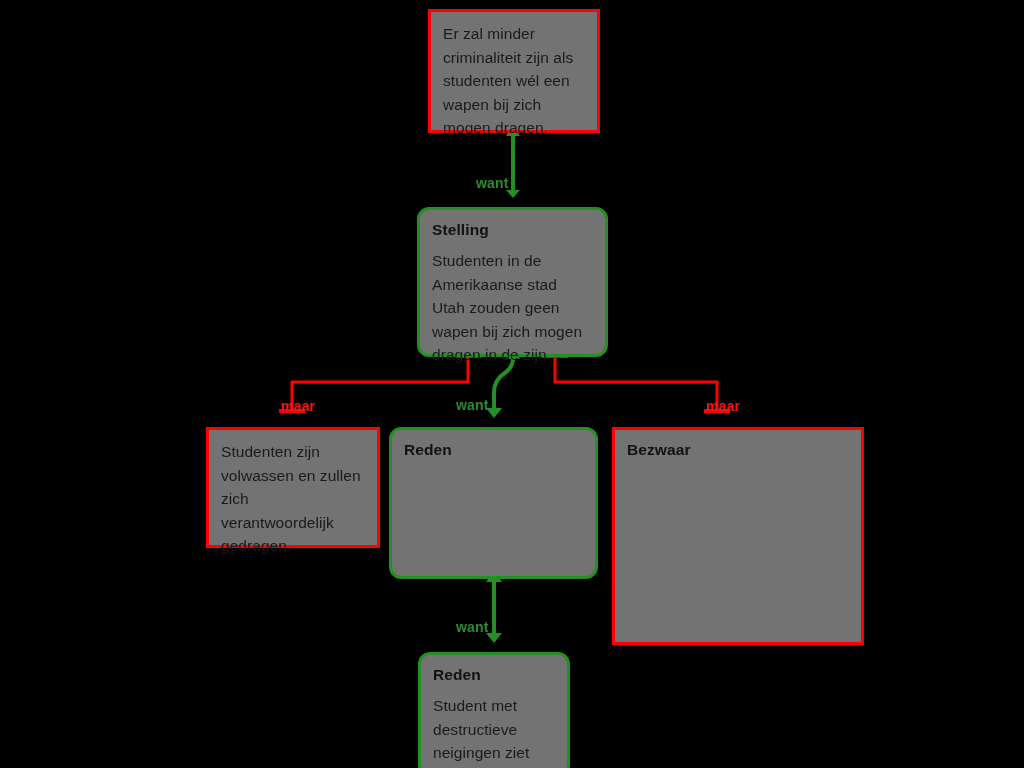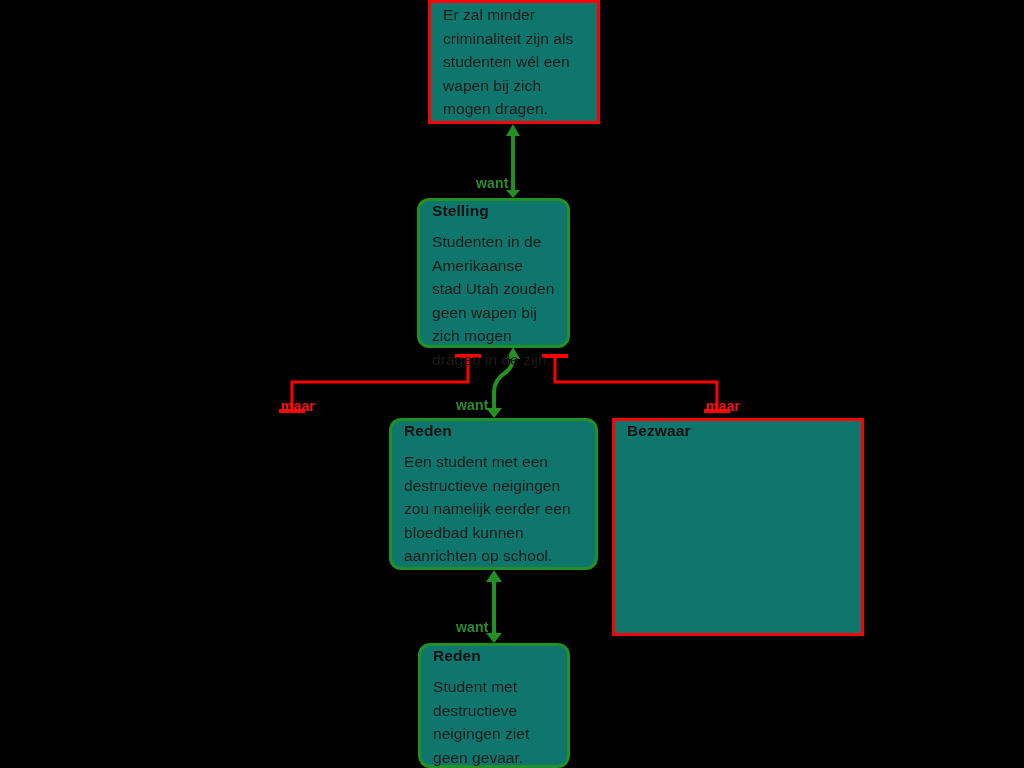--- a/index.html
+++ b/index.html
@@ -18,23 +18,24 @@
   .edges {
     position: absolute;
     left: 0;
     top: 0;
     width: 1024px;
     height: 768px;
     pointer-events: none;
   }
   .node {
     position: absolute;
-    background: #0f766e;
+    background: #737373;
     box-sizing: border-box;
-    padding: 0 12px 10px 12px;
+    padding: 10px 12px 10px 12px;
+    margin-top: 9px;
   }
   .node.green {
     border: 3px solid #229022;
     border-radius: 12px;
   }
   .node.red {
     border: 3px solid #ff0000;
     border-radius: 0px;
   }
   .node-title {
@@ -109,29 +110,31 @@
   <div class="edge-label support" style="left:476px; top:177px;">want</div>
   <div class="edge-label support" style="left:456px; top:399px;">want</div>
   <div class="edge-label attack" style="left:245px; top:400px;">maar</div>
   <div class="edge-label attack" style="left:670px; top:400px;">maar</div>
   <div class="edge-label support" style="left:456px; top:621px;">want</div>
 
   <div class="node red" style="left:428px; top:0px; width:172px; height:124px;">
     <p class="node-text">Er zal minder criminaliteit zijn als studenten wél een wapen bij zich mogen dragen.</p>
   </div>
 
-  <div class="node green" style="left:417px; top:198px; width:153px; height:150px;">
+  <div class="node green" style="left:417px; top:198px; width:191px; height:150px;">
     <p class="node-title">Stelling</p>
     <p class="node-text">Studenten in de Amerikaanse stad Utah zouden geen wapen bij zich mogen dragen in de zijn.</p>
   </div>
 
+  <div class="node red" style="left:206px; top:418px; width:174px; height:121px;">
+    <p class="node-text">Studenten zijn volwassen en zullen zich verantwoordelijk gedragen.</p>
+  </div>
 
   <div class="node green" style="left:389px; top:418px; width:209px; height:152px;">
     <p class="node-title">Reden</p>
-    <p class="node-text">Een student met een destructieve neigingen zou namelijk eerder een bloedbad kunnen aanrichten op school.</p>
   </div>
 
   <div class="node red" style="left:612px; top:418px; width:252px; height:218px;">
     <p class="node-title">Bezwaar</p>
   </div>
 
   <div class="node green" style="left:418px; top:643px; width:152px; height:125px;">
     <p class="node-title">Reden</p>
     <p class="node-text">Student met destructieve neigingen ziet geen gevaar.</p>
   </div>

